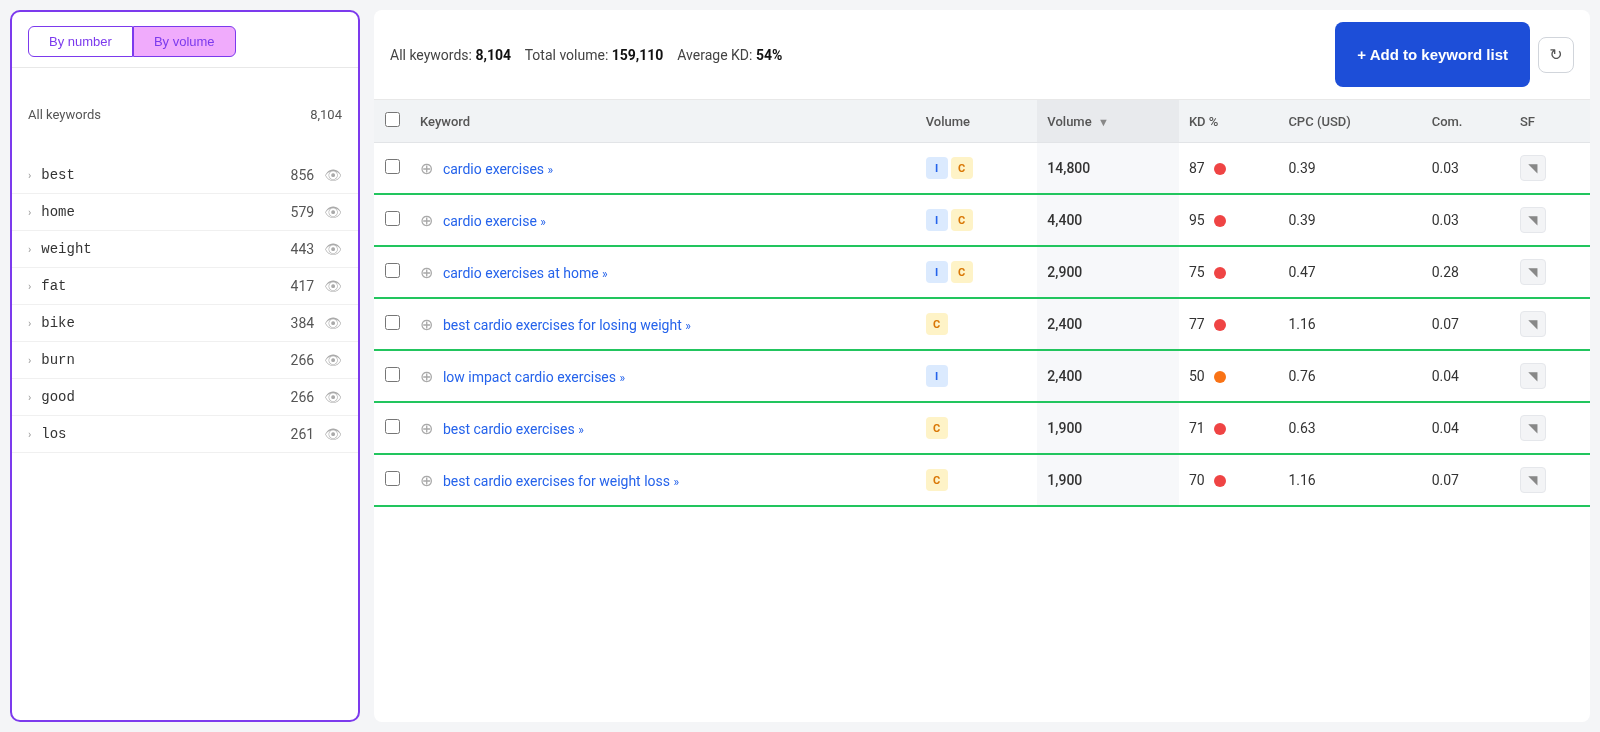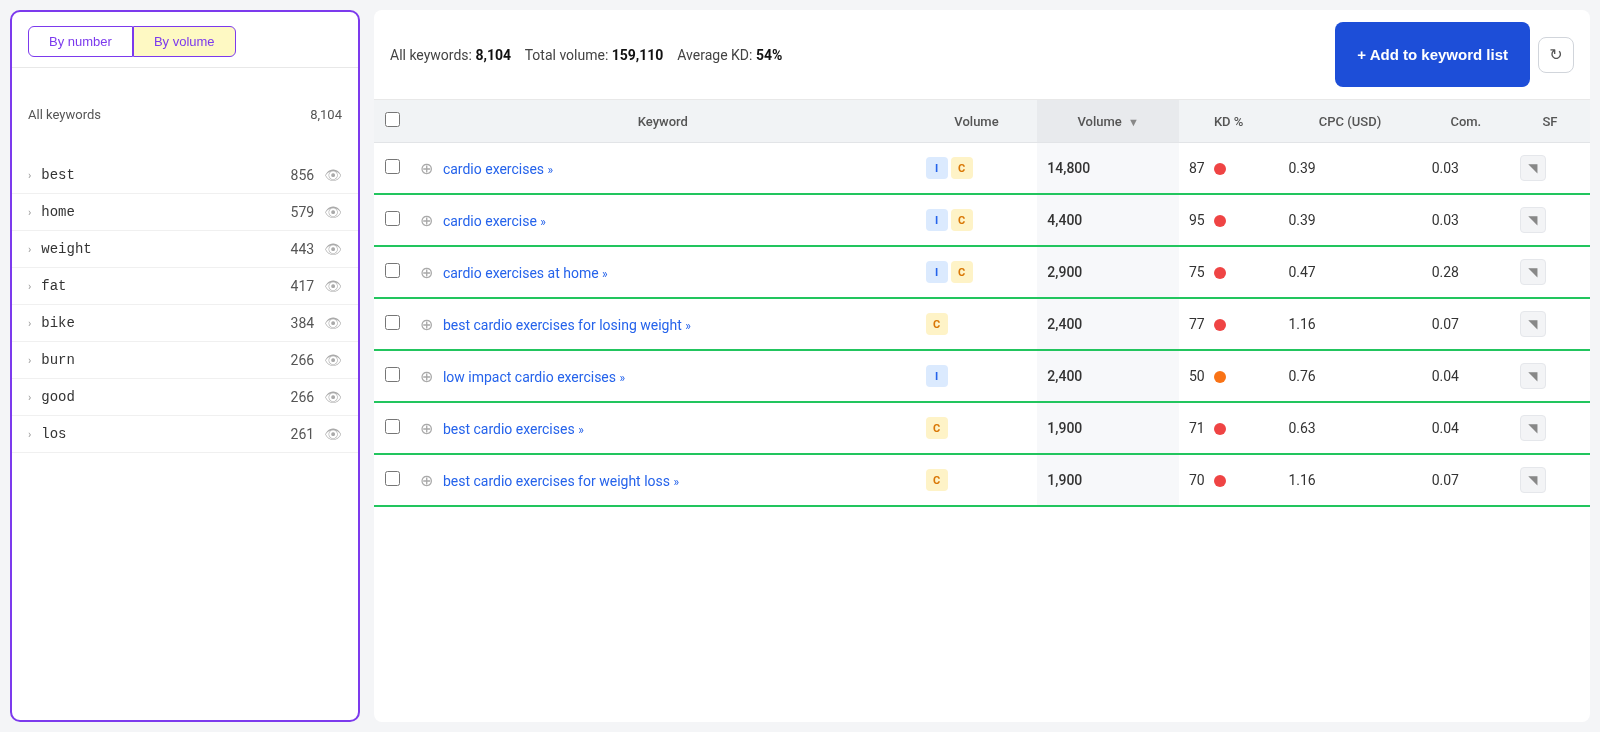--- a/index.html
+++ b/index.html
@@ -30,21 +30,21 @@
     .sidebar-toggle {
       display: flex;
       gap: 0;
       padding: 14px 16px 10px;
       border-bottom: 1px solid #e8e8e8;
     }
 
     .toggle-btn {
       padding: 7px 20px;
       border: 1.5px solid #7c3aed;
-      background: #fef9c3;
+      background: #f0abfc;
       color: #7c3aed;
       cursor: pointer;
       font-size: 13px;
       font-weight: 500;
       transition: background 0.15s;
     }
     .toggle-btn:first-child {
       border-radius: 6px 0 0 6px;
       background: #fff;
     }
@@ -173,21 +173,21 @@
       width: 100%;
       border-collapse: collapse;
     }
 
     thead tr {
       background: #f1f3f5;
     }
 
     th {
       padding: 12px 10px;
-      text-align: center;
+      text-align: left;
       font-size: 13px;
       font-weight: 500;
       color: #555;
       border-bottom: 1px solid #e2e4e7;
       white-space: nowrap;
     }
 
     th.col-volume {
       background: #e8eaed;
     }

